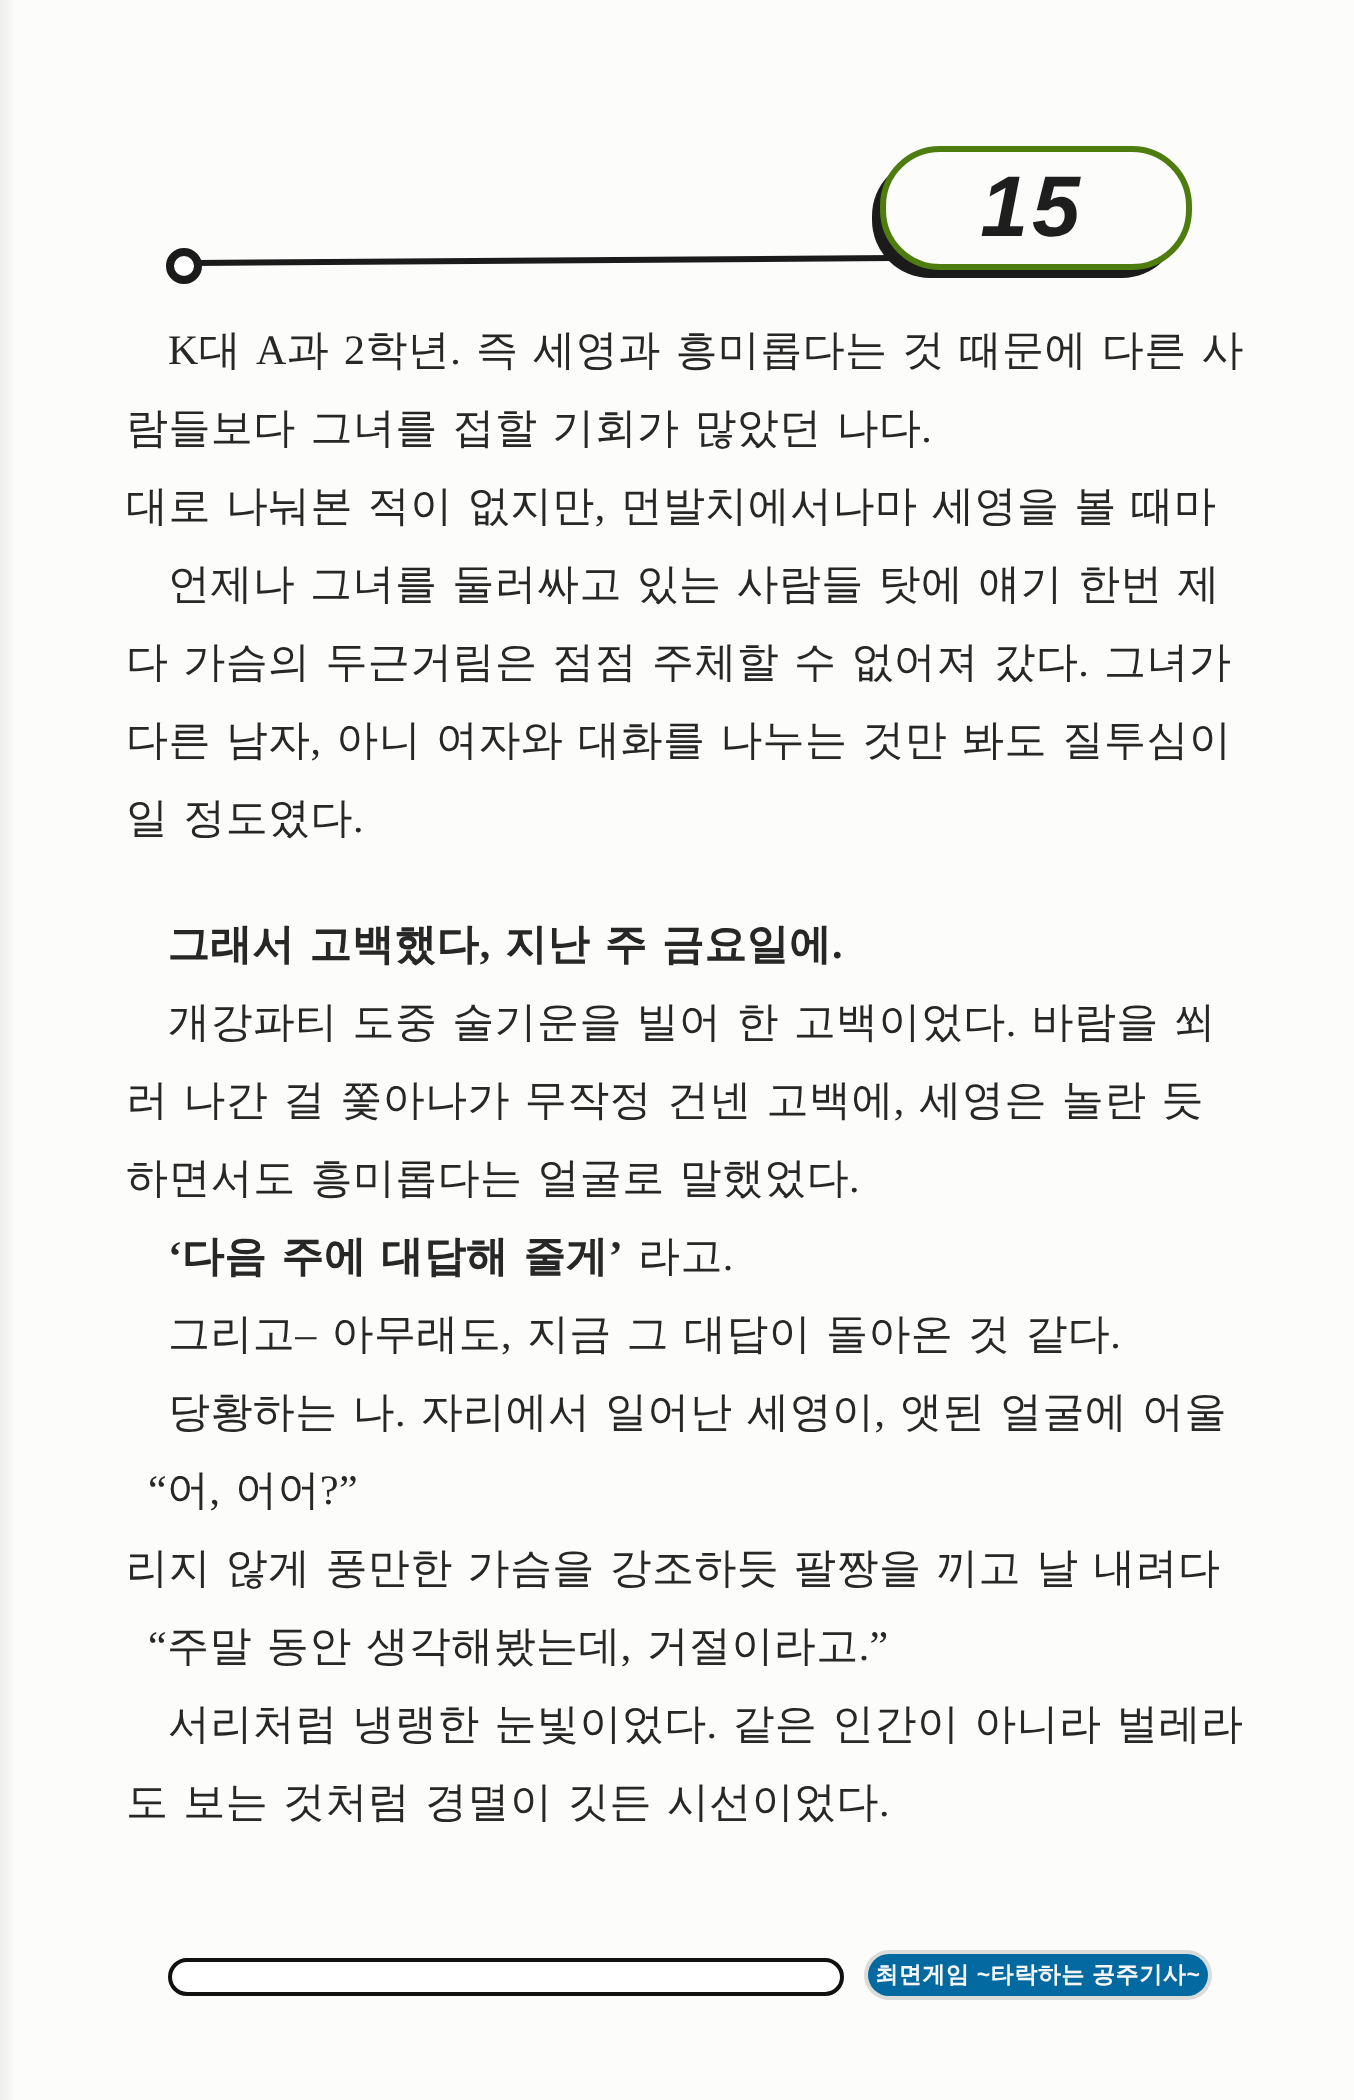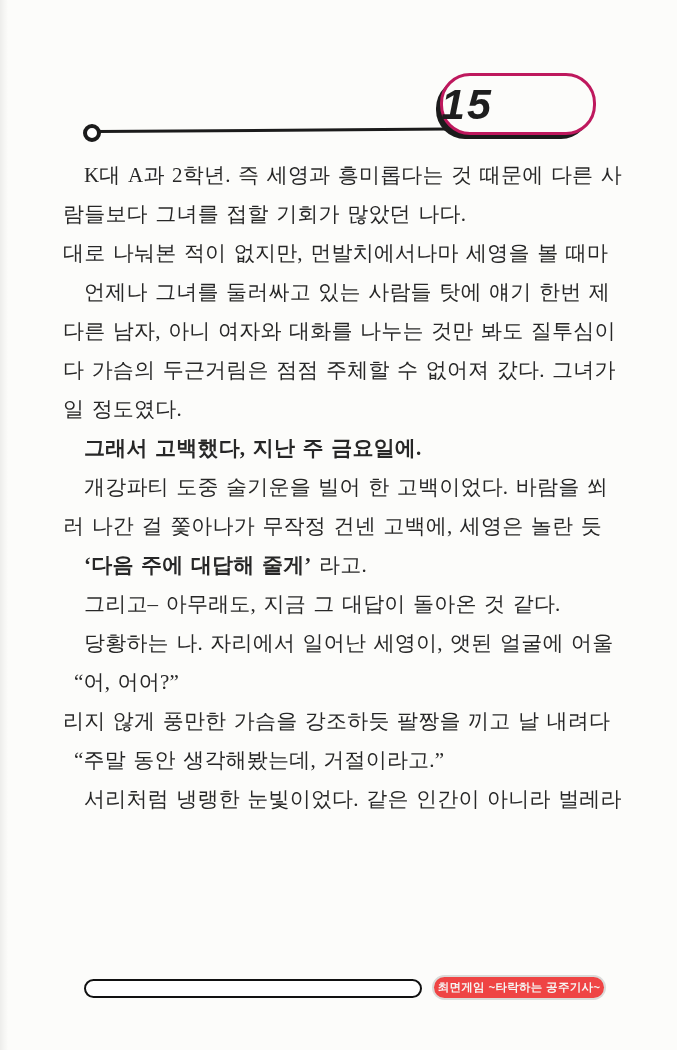--- a/index.html
+++ b/index.html
@@ -29,59 +29,59 @@
     position:absolute; left:97px; top:130px;
     width:350px; height:3px;
     background:#1b1b1b;
     transform:rotate(-0.4deg);
     transform-origin:left center;
   }
   .hdr-pill{
     position:absolute; left:440px; top:73px;
     width:150px; height:56px;
     background:#fcfcfa;
-    border:3px solid #be185d;
+    border:3px solid #4d7c0f;
     border-radius:30px;
     box-shadow:-5px 5px 0 -1px #1b1b1b;
-    display:flex; align-items:center; 
+    display:flex; align-items:center; justify-content:center;
   }
   .hdr-num{
     font-family:"Liberation Sans", sans-serif;
     font-style:italic; font-weight:bold;
     font-size:43px; letter-spacing:2px;
     color:#1e1e1e;
     transform:translateX(-2px);
   }
 
   
   .text-block{
     position:absolute; left:63px; top:156px;
     width:548px;
     font-size:21px; line-height:39px;
     letter-spacing:0.2px; word-spacing:2px;
     color:#272727;
   }
   .line{ height:39px; white-space:nowrap; }
-  .line.gap{ }
+  .line.gap{ margin-top:24px; }
   .line.ind-full{ padding-left:21px; }
   .line.ind-quote{ padding-left:11px; }
   .b{ font-weight:bold; }
 
   
   .ftr-pill{
     position:absolute; left:84px; top:979px;
     width:334px; height:15px;
     border:2.5px solid #111;
     border-radius:11px;
     background:#fff;
   }
   .ftr-label{
     position:absolute; left:434px; top:977px;
     width:170px; height:21px;
-    background:#ef4444;
+    background:#0369a1;
     border-radius:11px;
     box-shadow:0 0 0 2px rgba(120,120,120,0.25);
     display:flex; align-items:center; justify-content:center;
     font-family:"Liberation Sans", sans-serif;
     font-size:11.5px; font-weight:bold;
     color:#f5f5f3; letter-spacing:0.3px;
     white-space:nowrap;
   }
 </style>
 </head>
@@ -93,31 +93,33 @@
   <div class="hdr-line"></div>
   <div class="hdr-pill">
     <span class="hdr-num">15</span>
   </div>
 
   <div class="text-block">
       <div class="line ind-full"><span>K대 A과 2학년. 즉 세영과 흥미롭다는 것 때문에 다른 사</span></div>
       <div class="line"><span>람들보다 그녀를 접할 기회가 많았던 나다.</span></div>
       <div class="line"><span>대로 나눠본 적이 없지만, 먼발치에서나마 세영을 볼 때마</span></div>
       <div class="line ind-full"><span>언제나 그녀를 둘러싸고 있는 사람들 탓에 얘기 한번 제</span></div>
+      <div class="line"><span>다 가슴의 두근거림은 점점 주체할 수 없어져 갔다. 그녀가</span></div>
       <div class="line"><span>다른 남자, 아니 여자와 대화를 나누는 것만 봐도 질투심이</span></div>
-      <div class="line"><span>다 가슴의 두근거림은 점점 주체할 수 없어져 갔다. 그녀가</span></div>
       <div class="line"><span>일 정도였다.</span></div>
       <div class="line ind-full gap"><span class="b">그래서 고백했다, 지난 주 금요일에.</span></div>
       <div class="line ind-full"><span>개강파티 도중 술기운을 빌어 한 고백이었다. 바람을 쐬</span></div>
       <div class="line"><span>러 나간 걸 쫓아나가 무작정 건넨 고백에, 세영은 놀란 듯</span></div>
+      <div class="line"><span>하면서도 흥미롭다는 얼굴로 말했었다.</span></div>
       <div class="line ind-full"><span class="b">‘다음 주에 대답해 줄게’</span><span>  라고.</span></div>
       <div class="line ind-full"><span>그리고– 아무래도, 지금 그 대답이 돌아온 것 같다.</span></div>
       <div class="line ind-full"><span>당황하는 나. 자리에서 일어난 세영이, 앳된 얼굴에 어울</span></div>
       <div class="line ind-quote"><span>“어, 어어?”</span></div>
       <div class="line"><span>리지 않게 풍만한 가슴을 강조하듯 팔짱을 끼고 날 내려다</span></div>
       <div class="line ind-quote"><span>“주말 동안 생각해봤는데, 거절이라고.”</span></div>
       <div class="line ind-full"><span>서리처럼 냉랭한 눈빛이었다. 같은 인간이 아니라 벌레라</span></div>
+      <div class="line"><span>도 보는 것처럼 경멸이 깃든 시선이었다.</span></div>
     </div>
 
   <div class="ftr-pill"></div>
   <div class="ftr-label">최면게임 ~타락하는 공주기사~</div>
 
 </div>
 
 </body></html>

